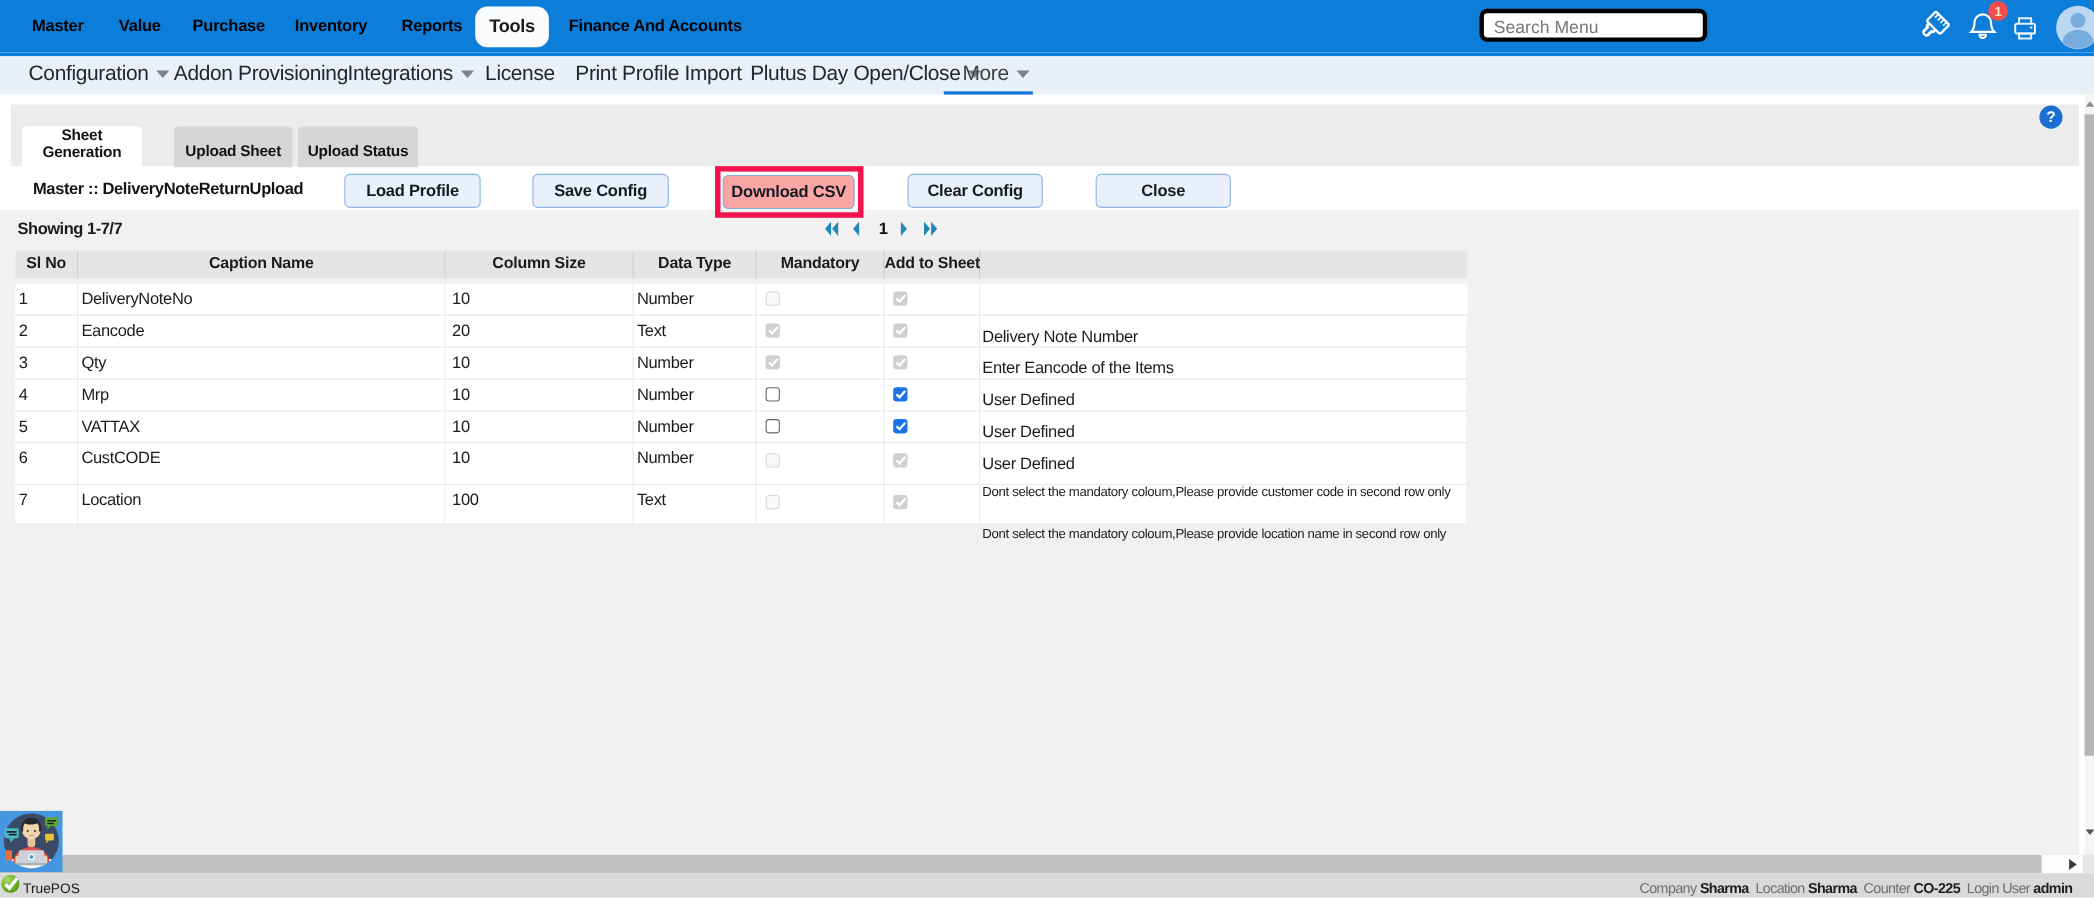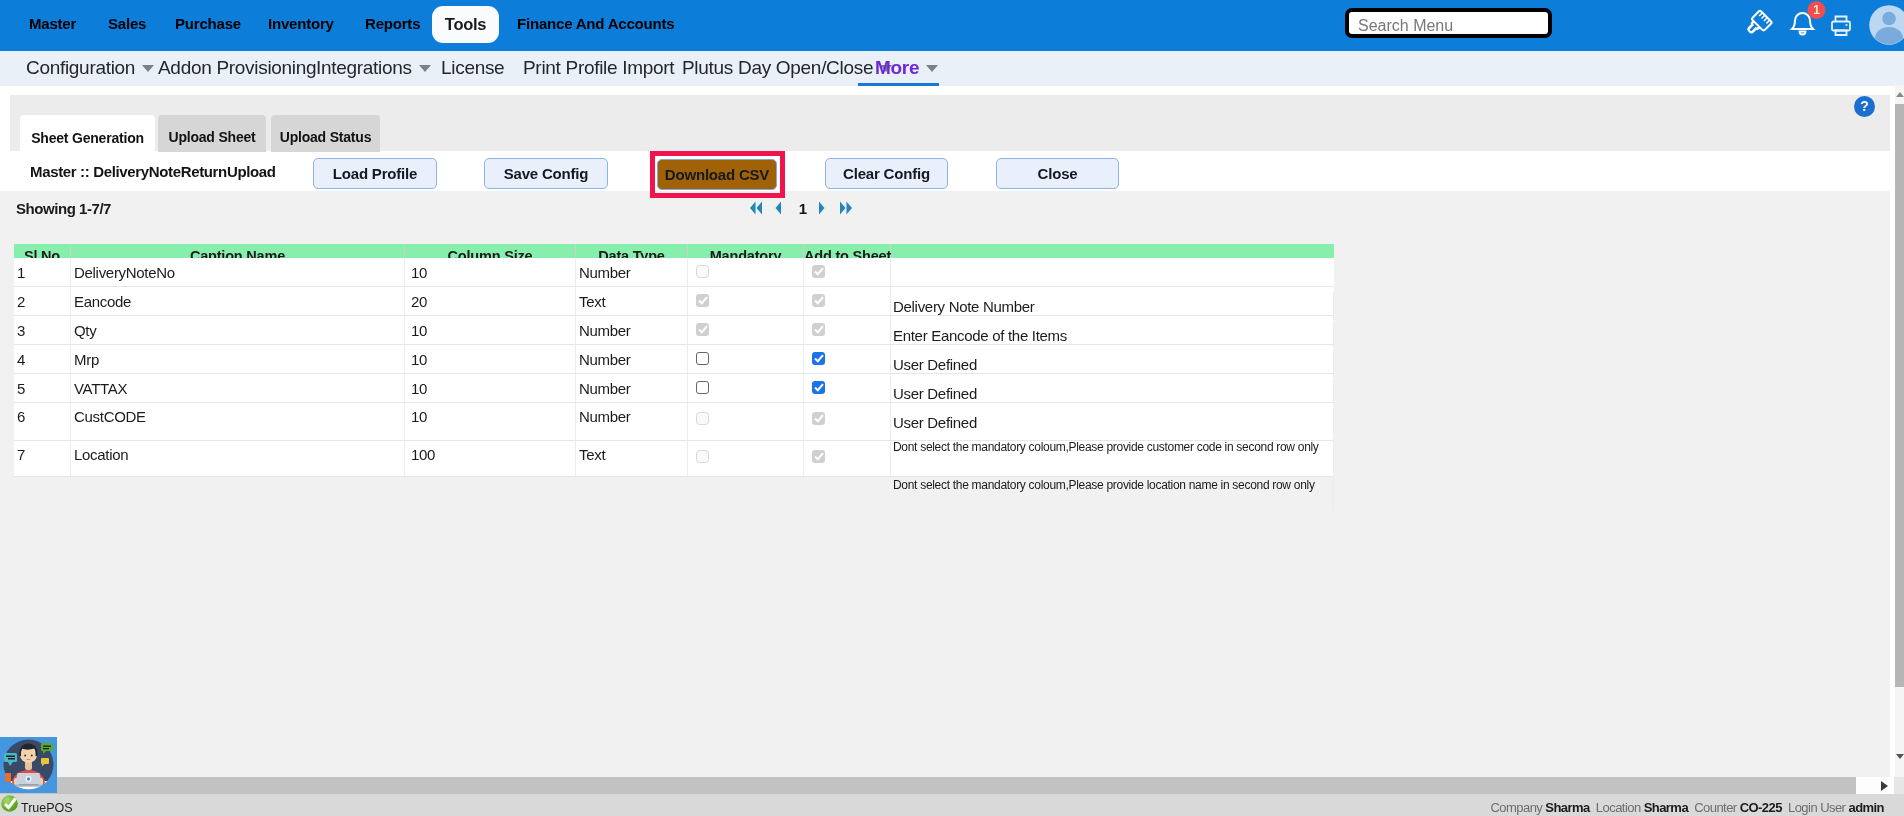--- a/index.html
+++ b/index.html
@@ -16,42 +16,42 @@
   #subnav .sitem { position:absolute; top:0; height:34px; line-height:33px; font-size:19px; letter-spacing:-0.3px; color:#22272e; white-space:nowrap; }
   .caret { display:inline-block; width:0; height:0; border-left:6.5px solid transparent; border-right:6.5px solid transparent; border-top:7.5px solid #7d8084; vertical-align:2px; margin-left:7px; }
   #more-underline { position:absolute; left:858px; top:83px; width:81px; height:3px; background:#1878d8; z-index:3; }
 
   
   #content { position:absolute; left:10px; top:95px; width:1880px; height:682px; background:#ececec; }
   #helpq { position:absolute; left:1854px; top:96px; width:21px; height:21px; border-radius:50%; background:#1a6fd0; color:#fff; font-weight:bold; font-size:14px; text-align:center; line-height:21px; z-index:2; }
 
   .tab { position:absolute; top:115px; height:37px; font-weight:bold; font-size:14px; letter-spacing:-0.2px; color:#121212; text-align:center; border-radius:4px 4px 0 0; z-index:2; }
   .tab div { position:absolute; bottom:7px; width:100%; }
-  #tab1 { left:20px; width:135px; background:#fff; height:38px; z-index:3; }
+  #tab1 { left:20px; width:109px; background:#fff; height:38px; z-index:3; }
   #tab2 { left:158px; width:108px; background:#d6d6d6; }
   #tab3 { left:271px; width:109px; background:#d6d6d6; }
 
   #whiteband { position:absolute; left:0px; top:151px; width:1890px; height:40px; background:#fff; z-index:1; }
   #masterlabel { position:absolute; left:30px; top:163px; font-weight:bold; font-size:15px; letter-spacing:-0.35px; color:#141414; z-index:4; }
   .btn { position:absolute; top:158px; height:31px; background:#e9effb; border:1px solid #8cb4e8; border-radius:5px; font-weight:bold; font-size:15px; letter-spacing:-0.2px; color:#141a21; text-align:center; line-height:29px; z-index:4; }
   #btn-load { left:313px; width:124px; }
   #btn-save { left:484px; width:124px; }
-  #btn-dl   { left:657px; top:159px; width:120px; height:31px; background:#a16207; border-color:#7fa9e0; }
+  #btn-dl   { left:657px; top:159px; width:120px; height:31px; background:#fca5a5; border-color:#7fa9e0; }
   #annot { position:absolute; left:650px; top:151px; width:135px; height:47px; border:5px solid #f0134e; z-index:3; }
   #btn-clear { left:825px; width:123px; }
   #btn-close { left:996px; width:123px; }
 
   
   #grid { position:absolute; left:0px; top:191px; width:1890px; height:586px; background:#f1f1f1; z-index:1; }
   #showing { position:absolute; left:16px; top:200px; font-weight:bold; font-size:15px; letter-spacing:-0.45px; color:#1b1b1b; z-index:2; }
   #pager { position:absolute; left:744px; top:199px; width:120px; height:18px; z-index:2; }
   #pgnum { position:absolute; left:797px; top:200px; width:12px; text-align:center; font-weight:bold; font-size:15px; color:#14100a; z-index:2; }
 
   
-  #thead { position:absolute; left:14px; top:244px; width:1320px; height:25px; background:#86efac; z-index:2; }
+  #thead { position:absolute; left:14px; top:228px; width:1320px; height:25px; background:#e5e5e5; z-index:2; }
   .th { position:absolute; top:0; height:25px; font-weight:bold; font-size:14.5px; letter-spacing:-0.2px; color:#1b1b1b; text-align:center; line-height:25px; border-right:1px solid #cfcfcf; white-space:nowrap; }
   #tbody { position:absolute; left:14px; top:258px; width:1320px; background:#fff; z-index:2; }
   .row { position:relative; width:1320px; border-bottom:1px solid #e7e7e7; }
   .row.h1 { height:29px; }
   .c-sl  { left:0px;    width:57px;  }
   .c-cap { left:57px;   width:334px; }
   .c-sz  { left:391px;  width:171px; }
   .c-dt  { left:562px;  width:112px; }
   .c-md  { left:674px;  width:116px; }
   .c-as  { left:790px;  width:87px;  }
@@ -84,21 +84,21 @@
   #hcorner { position:absolute; left:1894px; top:777px; width:10px; height:17px; background:#e6e6e6; }
   #footer { position:absolute; left:0; top:794px; width:1904px; height:22px; background:#d9d9d9; }
   #ftr-right { position:absolute; right:20px; top:800px; font-size:13px; letter-spacing:-0.55px; color:#6e6e6e; }
   #ftr-right b { color:#1c1c1c; }
   #truepos { position:absolute; left:21px; top:801px; font-size:12.5px; color:#1c1c1c; }
 </style>
 </head>
 <body>
 <div id="topnav">
   <div class="item" style="left:29px;">Master</div>
-  <div class="item" style="left:108px;">Sales</div>
+  <div class="item" style="left:108px;">Value</div>
   <div class="item" style="left:175px;">Purchase</div>
   <div class="item" style="left:268px;">Inventory</div>
   <div class="item" style="left:365px;">Reports</div>
   <div id="tools-pill">Tools</div>
   <div class="item" style="left:517px;">Finance And Accounts</div>
   <div id="searchbox">Search Menu</div>
   <svg id="navicons" style="position:absolute;left:1740px;top:0px;" width="164" height="48" viewBox="0 0 164 48">
 
     <g stroke="#fff" fill="none" transform="translate(17.5,25) rotate(45) scale(1.15)">
       <rect x="-7.5" y="-10.5" width="15" height="10.5" rx="1.5" stroke-width="1.8"></rect>
@@ -128,21 +128,21 @@
   </svg>
 </div>
 
 <div id="subnav">
   <div class="sitem" style="left:26px;">Configuration<span class="caret"></span></div>
   <div class="sitem" style="left:158px;">Addon Provisioning</div>
   <div class="sitem" style="left:316px;">Integrations<span class="caret"></span></div>
   <div class="sitem" style="left:441px;">License</div>
   <div class="sitem" style="left:523px;">Print Profile Import</div>
   <div class="sitem" style="left:682px;text-align:center;">Plutus Day Open/Close<span class="caret"></span></div>
-  <div class="sitem" style="left:875px; color:#6d28d9;font-weight:bold;">More<span class="caret"></span></div>
+  <div class="sitem" style="left:875px; color:#404040;">More<span class="caret"></span></div>
 </div>
 <div id="more-underline"></div>
 
 <div id="content"></div>
 <div id="helpq">?</div>
 
 <div class="tab" id="tab1">
     <div>Sheet Generation</div>
   </div>
 <div class="tab" id="tab2">

